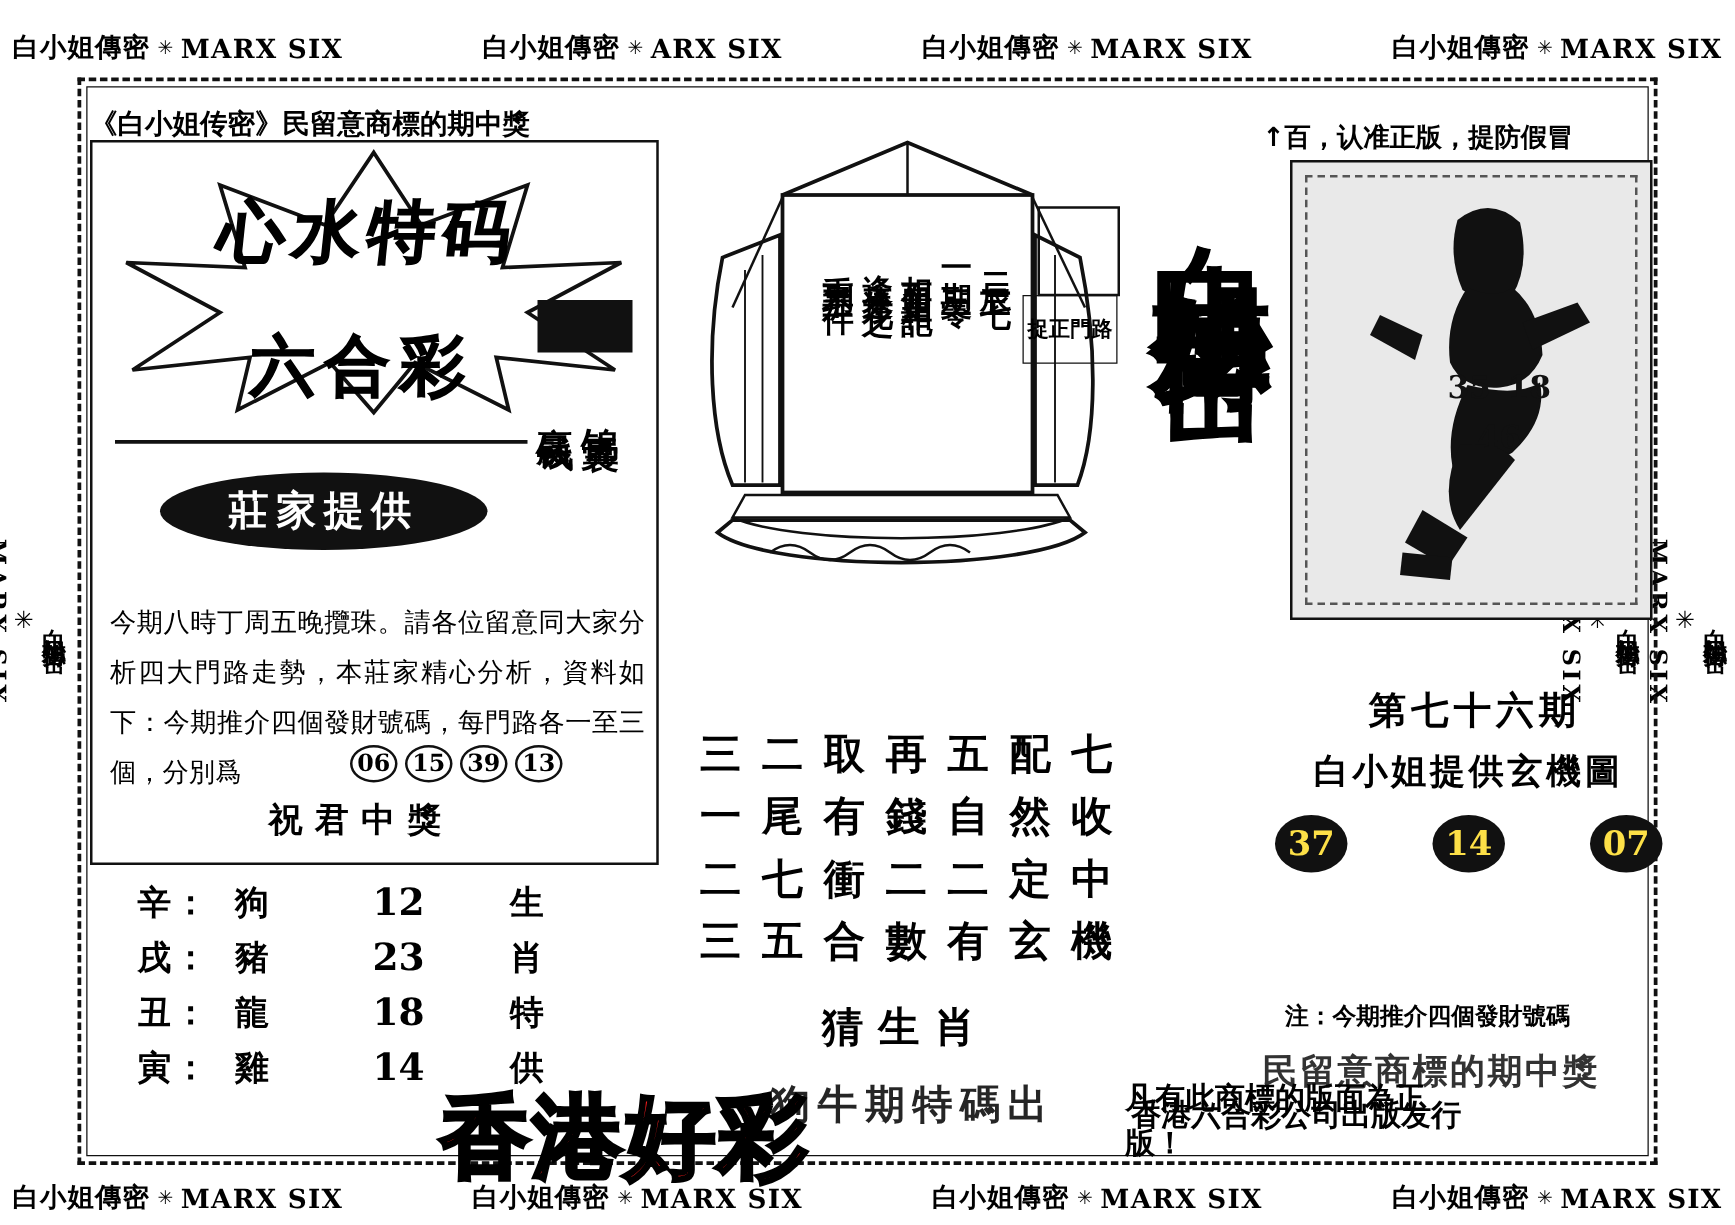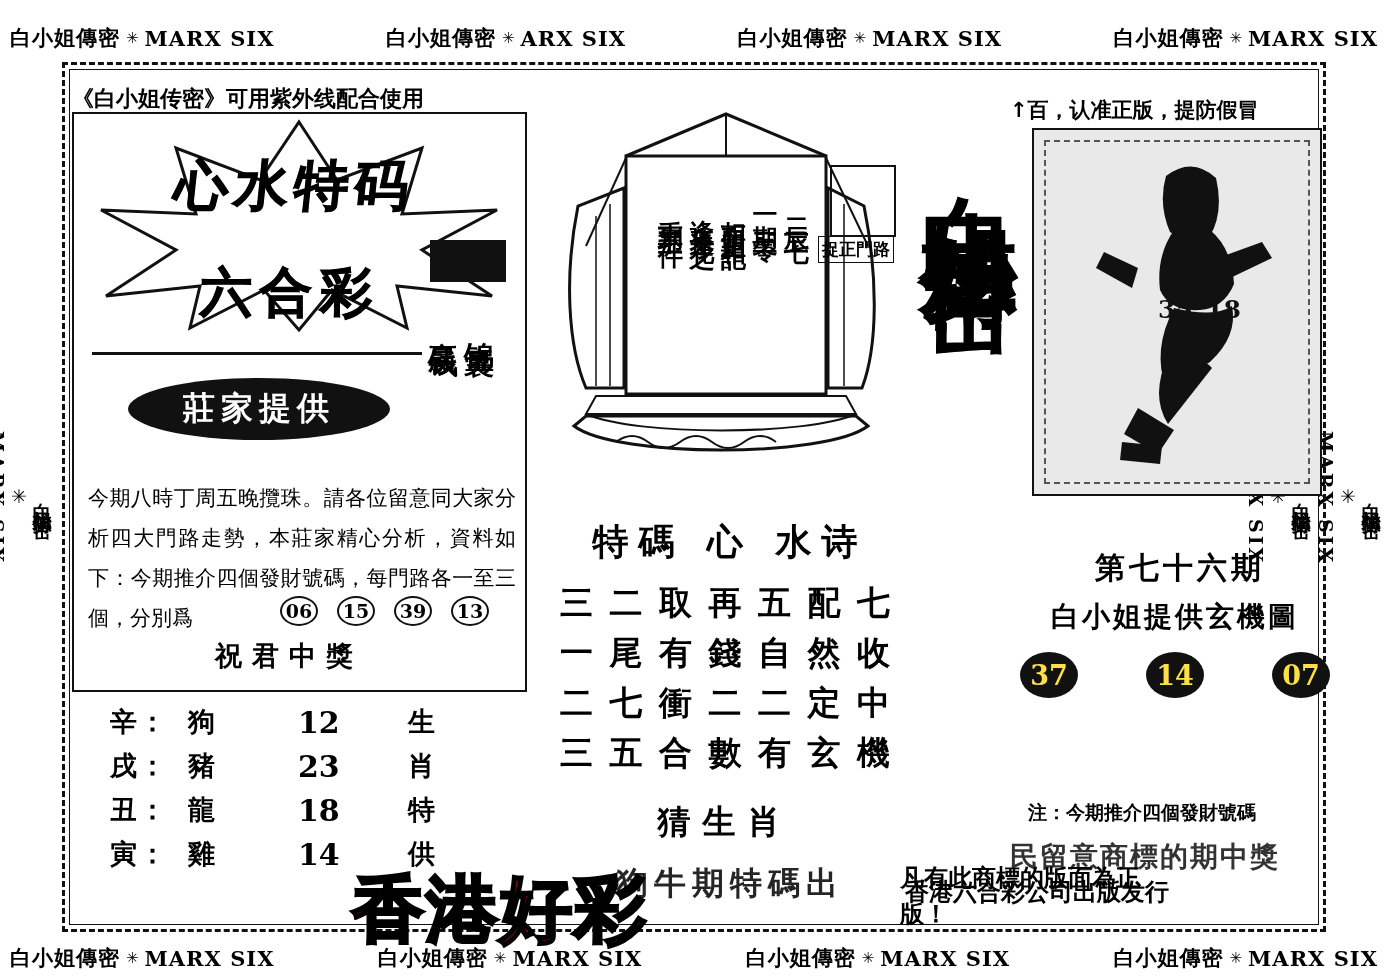--- a/index.html
+++ b/index.html
@@ -106,21 +106,21 @@
   .oval span{
     color:#fff;font-size:32px;font-weight:bold;letter-spacing:6px;
     font-family:"DejaVu Sans",sans-serif;
   }
   .body-text{
     position:absolute;left:88px;top:478px;width:428px;
     font-size:21px;line-height:40px;color:#000;
     font-family:"DejaVu Sans",sans-serif;text-align:justify;
   }
   .num-row{
-    position:absolute;left:280px;top:596px;display:flex;gap:19px;align-items:center;
+    position:absolute;left:280px;top:596px;display:flex;gap:6px;align-items:center;
   }
   .num-circle{
     width:34px;height:26px;border:2px solid #111;border-radius:50%;
     display:flex;align-items:center;justify-content:center;
     font-size:19px;font-weight:bold;font-family:"DejaVu Serif",serif;
   }
   .wish{
     position:absolute;left:215px;top:638px;
     font-size:27px;font-weight:bold;letter-spacing:10px;color:#000;
   }
@@ -146,21 +146,21 @@
     display:flex;flex-direction:row-reverse;gap:4px;
     font-size:25px;font-weight:bold;color:#000;
   }
   .ship-poem .col{writing-mode:vertical-rl;letter-spacing:6px;line-height:1.1;}
   .door-box{
     position:absolute;left:830px;top:165px;width:62px;height:68px;
     border:2px solid #111;
   }
   .door-label{
     position:absolute;left:818px;top:236px;font-size:17px;font-weight:bold;
-    border:1px solid #111;padding:1px 3px;
+    border:1px solid #111;padding:15px 3px;
   }
   .mid-title{
     position:absolute;left:580px;top:518px;width:300px;
     font-size:36px;font-weight:bold;letter-spacing:10px;text-align:center;color:#000;
   }
   .poem-grid{
     position:absolute;left:560px;top:578px;width:330px;
   }
   .poem-grid .prow{
     display:flex;justify-content:space-between;height:50px;align-items:center;
@@ -295,21 +295,21 @@
     <span class="seg en">MARX SIX</span>
     <span class="seg">白小姐傳密</span>
     <span class="seg">✳</span>
     <span class="seg en">MARX SIX</span>
   </div>
 
   <div class="frame">
     <div class="frame-inner"></div>
   </div>
 
-  <div class="headline">《白小姐传密》可用紫外线配合使用</div>
+  <div class="headline">《白小姐传密》民留意商標的期中獎</div>
 
   <div class="left-card"></div>
 
   <div class="star-burst">
     <svg width="415" height="215" viewBox="0 0 415 215">
       <polygon points="207,4 245,62 330,30 310,96 405,92 330,132 400,178 305,168 315,210 240,172 207,212 172,172 98,210 108,168 14,178 84,132 9,92 104,96 84,30 168,62" fill="#ffffff" stroke="#111" stroke-width="3"></polygon>
     </svg>
   </div>
   <div class="title-cn" id="title-xinshui">心水特码</div>
   <div class="title-cn" id="title-liuhecai">六合彩</div>
@@ -393,21 +393,20 @@
     <span class="col">二辰三七</span>
     <span class="col">一期三零</span>
     <span class="col">相而重相記</span>
     <span class="col">逢來逢花之</span>
     <span class="col">重到不二件</span>
   </div>
 
   <div class="door-box"></div>
   <div class="door-label">捉正門路</div>
 
-  <div class="mid-title">特碼 心 水诗</div>
 
   <div class="poem-grid">
     <div class="prow">
       <span>三</span>
       <span>二</span>
       <span>取</span>
       <span>再</span>
       <span>五</span>
       <span>配</span>
       <span>七</span>

